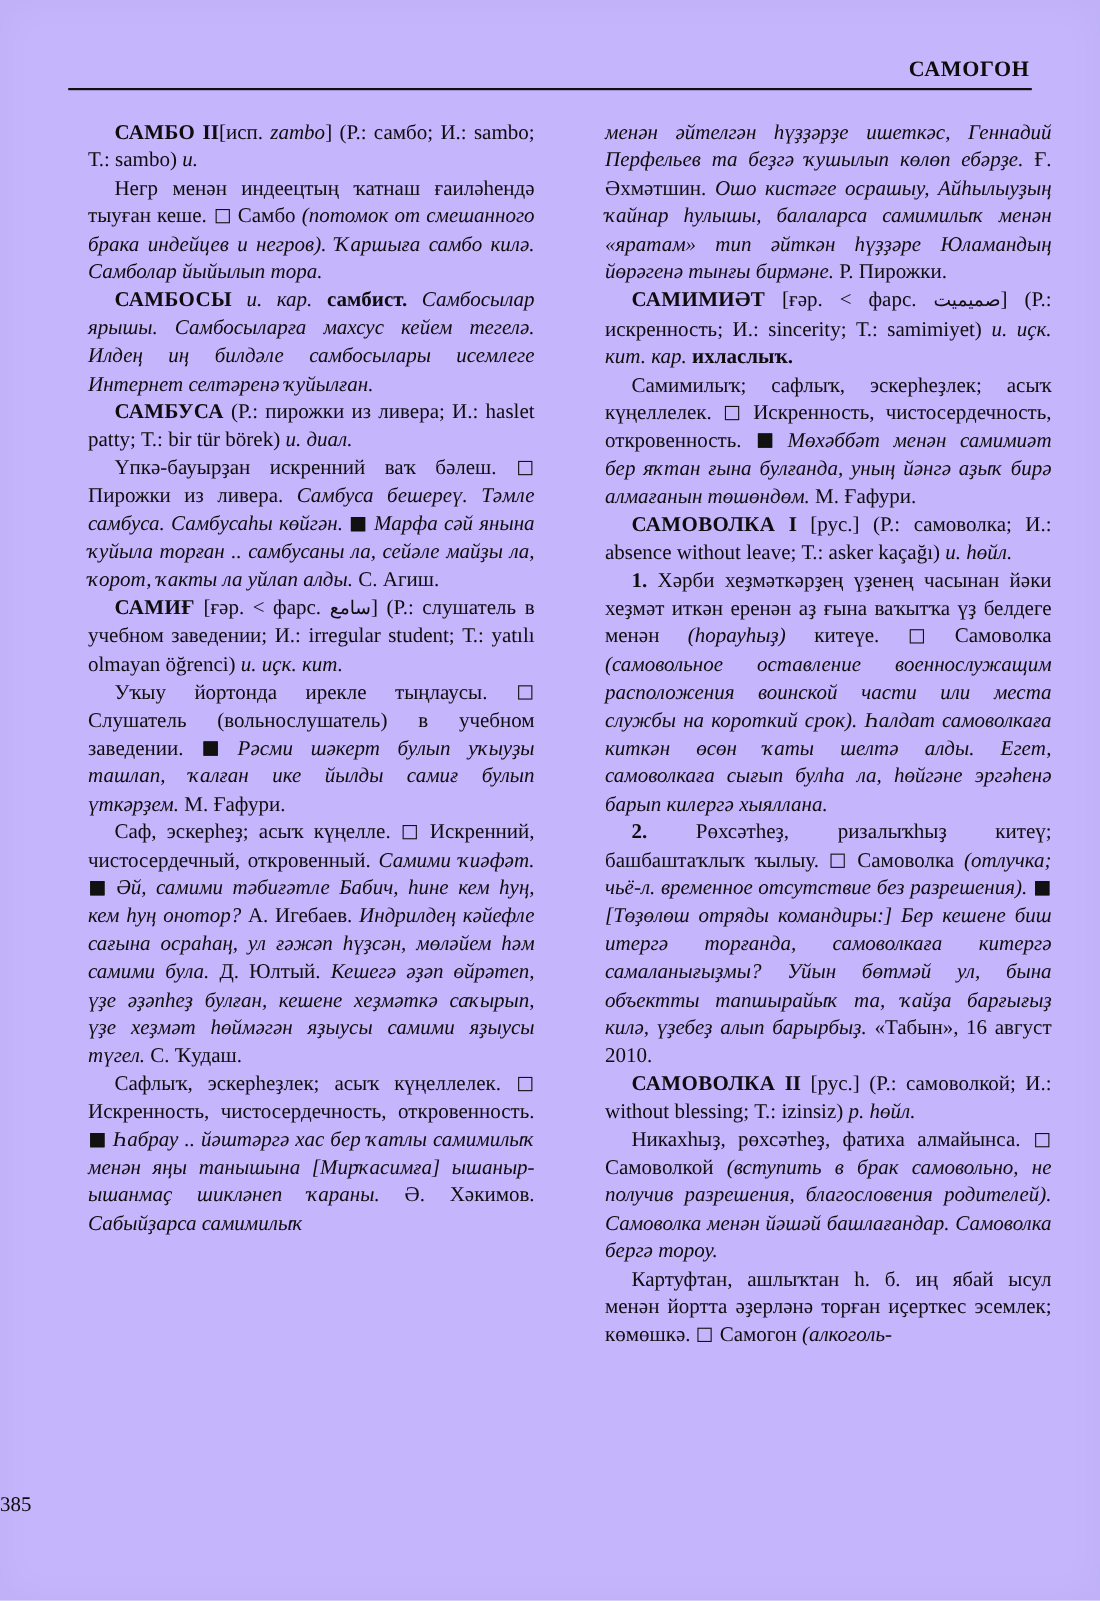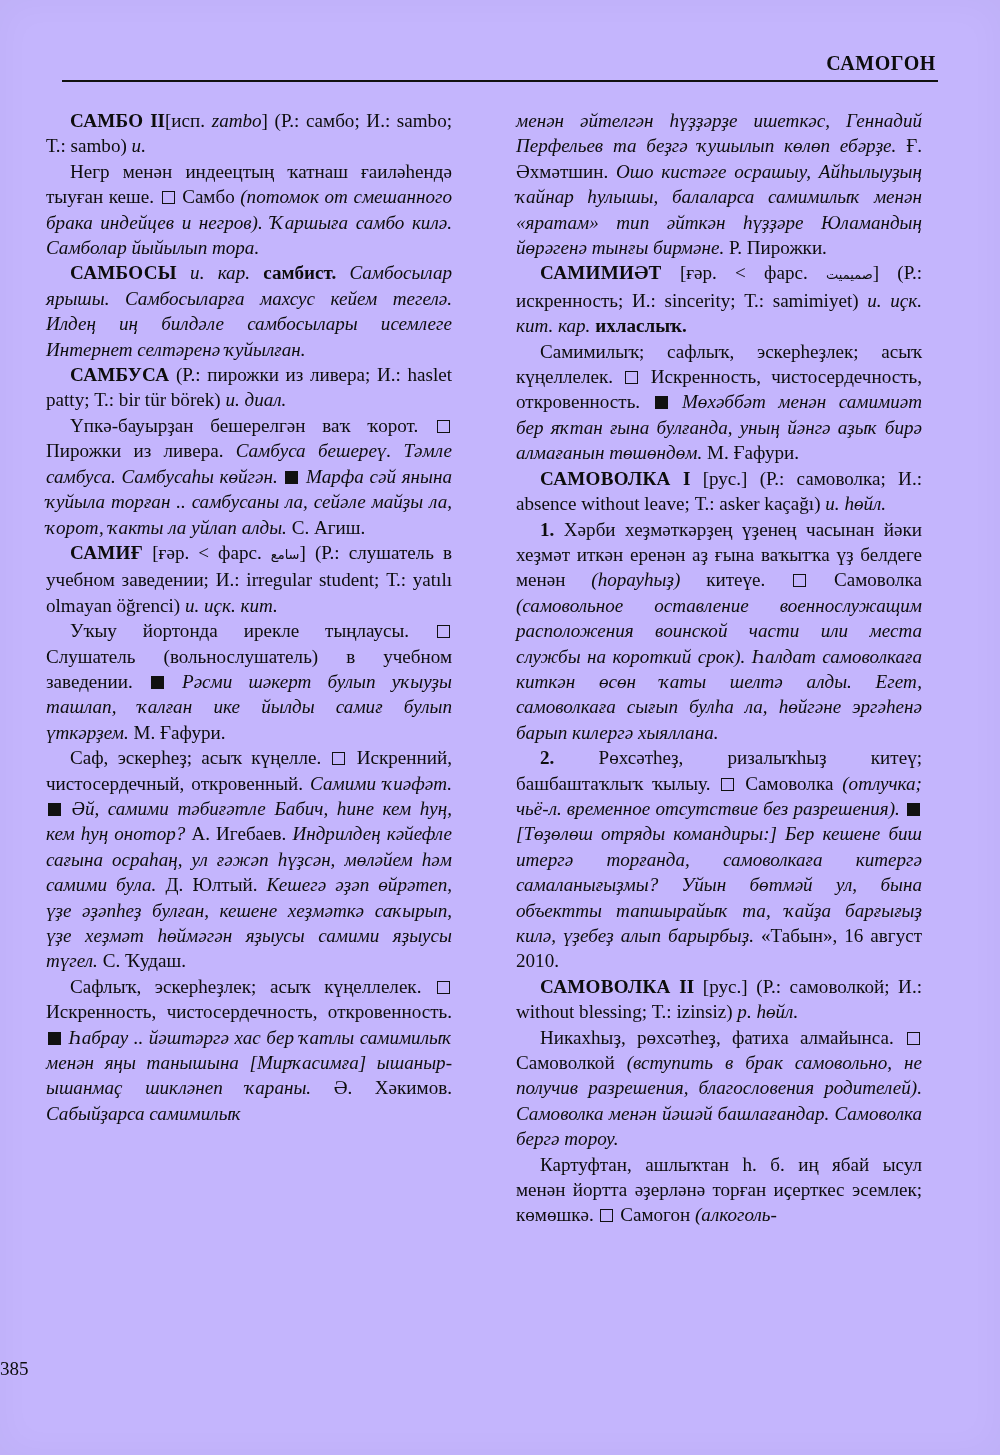--- a/index.html
+++ b/index.html
@@ -38,21 +38,21 @@
     padding-right: 2px;
   }
   .rule {
     margin-top: 6px;
     border-top: 2.4px solid #111;
     width: 100%;
   }
   
   .columns {
     position: absolute;
-    left: 46px;
+    left: 80px;
     top: 108px;
     width: 876px;
     display: flex;
     gap: 64px;
   }
   .col {
     width: 418px;
   }
   .para {
     margin: 0;
@@ -67,21 +67,21 @@
   .para.hang   { text-indent: 0; }
   .hw {
     font-weight: bold;
     letter-spacing: 0.3px;
   }
   .rom { font-weight: bold; }
   .it  { font-style: italic; }
   .bd  { font-weight: bold; }
   .ar  {
     font-family: "DejaVu Sans", sans-serif;
-    font-size: 13px;
+    font-size: 17px;
     direction: rtl;
     unicode-bidi: isolate;
   }
   .marker-hollow, .marker-solid {
     display: inline-block;
     width: 11px;
     height: 11px;
     vertical-align: -1px;
     margin: 0 2px;
   }
@@ -118,21 +118,21 @@
   <div class="columns">
 
     <div class="col">
 
       <p class="para indent"><span class="hw">САМБО</span> <span class="rom">II</span><span>[исп. </span><span class="it">zambo</span><span>] </span><span>(Р.: самбо; И.: sambo; Т.: sambo) </span><span class="it">и.</span></p>
       <p class="para indent"><span>Негр менән индеецтың ҡатнаш ғаиләһендә тыуған кеше.</span> <span class="marker-hollow"></span> <span>Самбо </span><span class="it">(потомок от смешанного брака индейцев и негров).</span> <span class="it">Ҡаршыға самбо килә. Самболар йыйылып тора.</span></p>
 
       <p class="para indent"><span class="hw">САМБОСЫ</span> <span class="it">и. кар.</span> <span class="bd">самбист.</span> <span class="it">Самбосылар ярышы. Самбосыларға махсус кейем тегелә. Илдең иң билдәле самбосылары исемлеге Интернет селтәренә ҡуйылған.</span></p>
 
       <p class="para indent"><span class="hw">САМБУСА</span> <span>(Р.: пирожки из ливера; И.: haslet patty; Т.: bir tür börek) </span><span class="it">и. диал.</span></p>
-      <p class="para indent"><span>Үпкә-бауырҙан бешерелгән ваҡ ҡорот.</span> <span class="marker-hollow"></span> <span>Пирожки из ливера.</span> <span class="it">Самбуса бешереү. Тәмле самбуса. Самбусаһы көйгән.</span> <span class="marker-solid"></span> <span class="it">Марфа сәй янына ҡуйыла торған .. самбусаны ла, сейәле майҙы ла, ҡорот, ҡакты ла уйлап алды.</span> <span>С. Агиш.</span></p>
+      <p class="para indent"><span>Үпкә-бауырҙан искренний ваҡ бәлеш.</span> <span class="marker-hollow"></span> <span>Пирожки из ливера.</span> <span class="it">Самбуса бешереү. Тәмле самбуса. Самбусаһы көйгән.</span> <span class="marker-solid"></span> <span class="it">Марфа сәй янына ҡуйыла торған .. самбусаны ла, сейәле майҙы ла, ҡорот, ҡакты ла уйлап алды.</span> <span>С. Агиш.</span></p>
 
       <p class="para indent"><span class="hw">САМИҒ</span> <span>[ғәр. &lt; фарс. </span><span class="ar">سامع</span><span>] </span><span>(Р.: слушатель в учебном заведении; И.: irregular student; Т.: yatılı olmayan öğrenci) </span><span class="it">и. иҫк. кит.</span></p>
       <p class="para indent"><span>Уҡыу йортонда ирекле тыңлаусы.</span> <span class="marker-hollow"></span> <span>Слушатель (вольнослушатель) в учебном заведении.</span> <span class="marker-solid"></span> <span class="it">Рәсми шәкерт булып уҡыуҙы ташлап, ҡалған ике йылды самиғ булып үткәрҙем.</span> <span>М. Ғафури.</span></p>
 
       <p class="para indent"><span>Саф, эскерһеҙ; асыҡ күңелле.</span> <span class="marker-hollow"></span> <span>Искренний, чистосердечный, откровенный.</span> <span class="it">Самими ҡиәфәт.</span> <span class="marker-solid"></span> <span class="it">Әй, самими тәбиғәтле Бабич, һине кем һуң, кем һуң онотор?</span> <span>А. Игебаев.</span> <span class="it">Индрилдең кәйефле сағына осраһаң, ул ғәжәп һүҙсән, мөләйем һәм самими була.</span> <span>Д. Юлтый.</span> <span class="it">Кешегә әҙәп өйрәтеп, үҙе әҙәпһеҙ булған, кешене хеҙмәткә саҡырып, үҙе хеҙмәт һөймәгән яҙыусы самими яҙыусы түгел.</span> <span>С. Ҡудаш.</span></p>
 
       <p class="para indent"><span>Сафлыҡ, эскерһеҙлек; асыҡ күңеллелек.</span> <span class="marker-hollow"></span> <span>Искренность, чистосердечность, откровенность.</span> <span class="marker-solid"></span> <span class="it">Һабрау .. йәштәргә хас бер ҡатлы самимилыҡ менән яңы танышына [Мирҡасимға] ышаныр-ышанмаҫ шикләнеп ҡараны.</span> <span>Ә. Хәкимов.</span> <span class="it">Сабыйҙарса самимилыҡ</span></p>
 
     </div>
 

